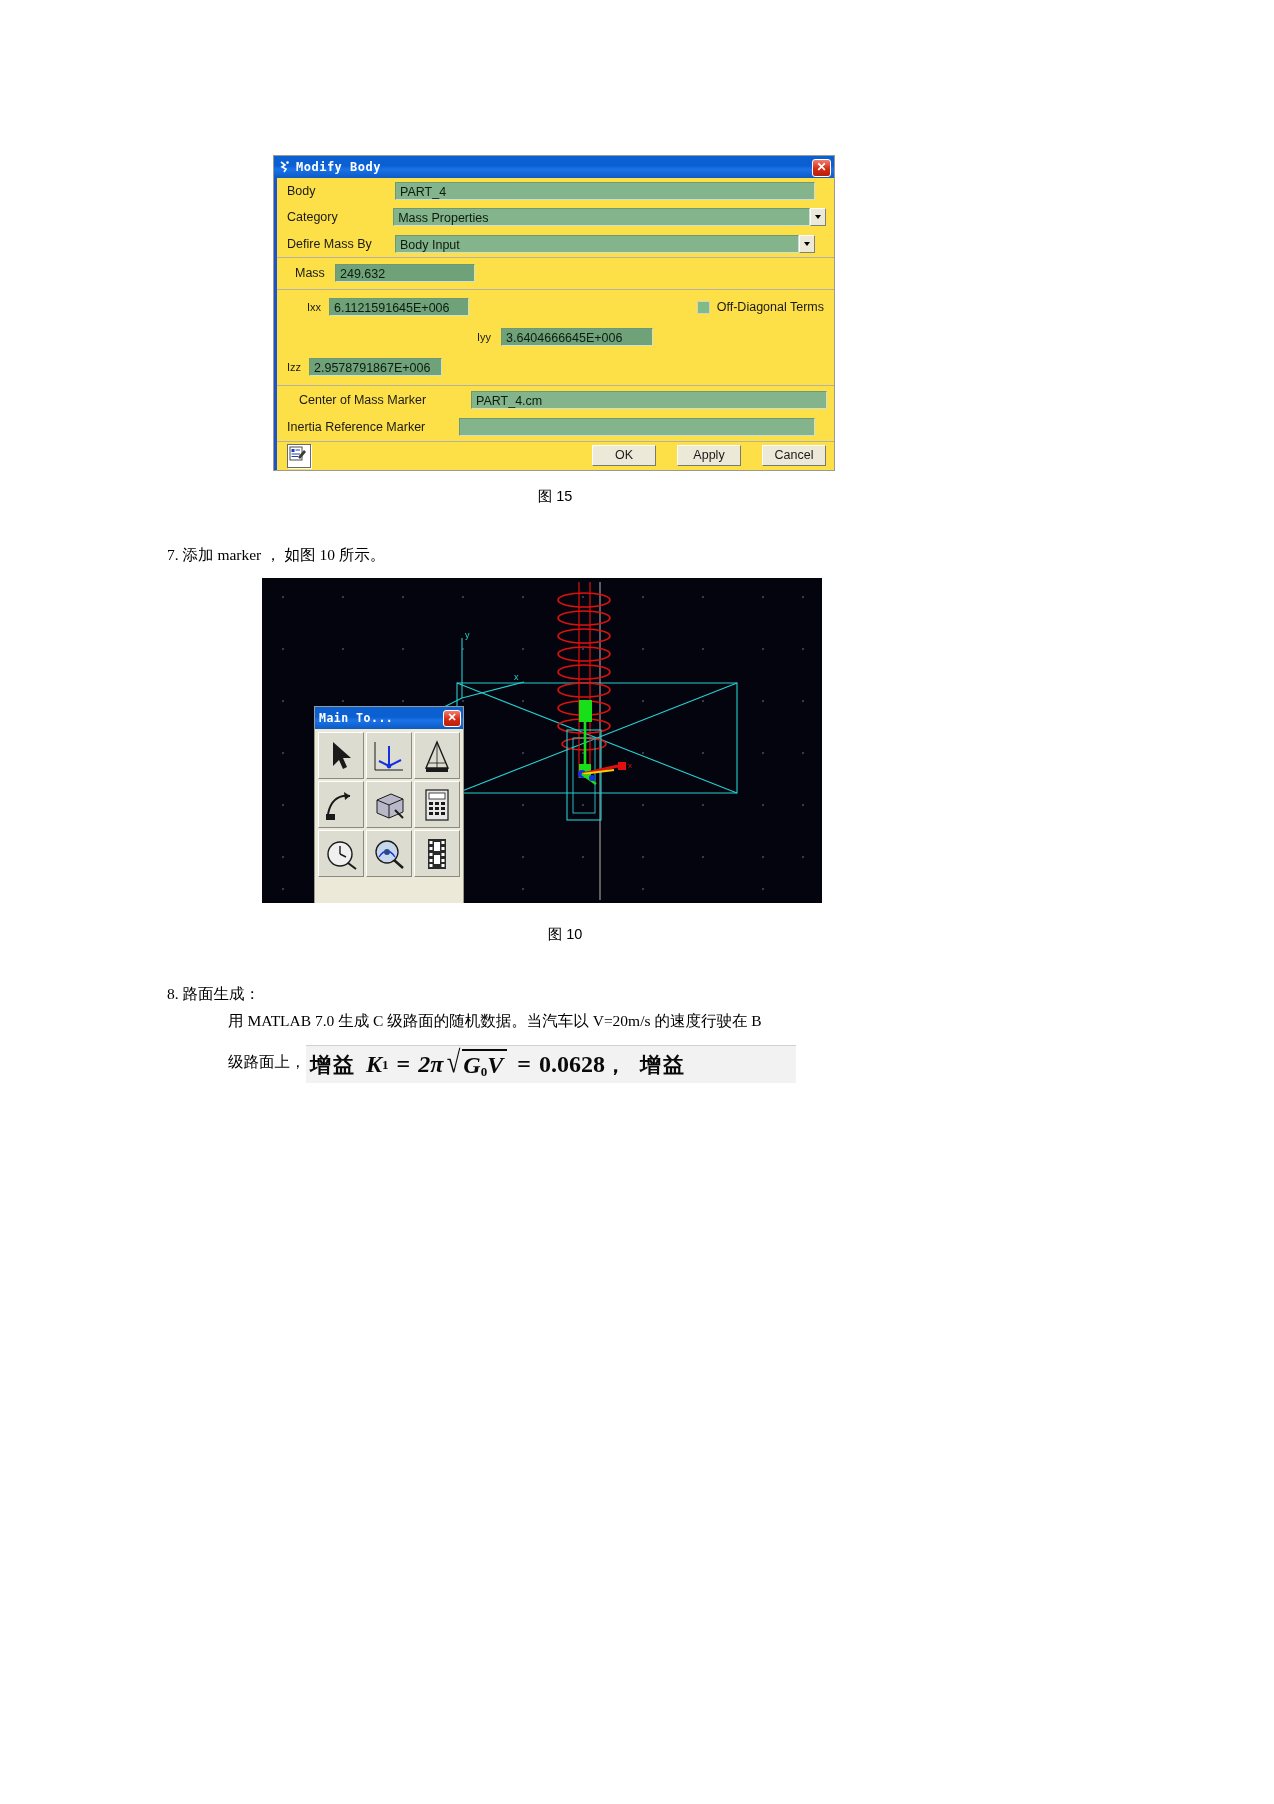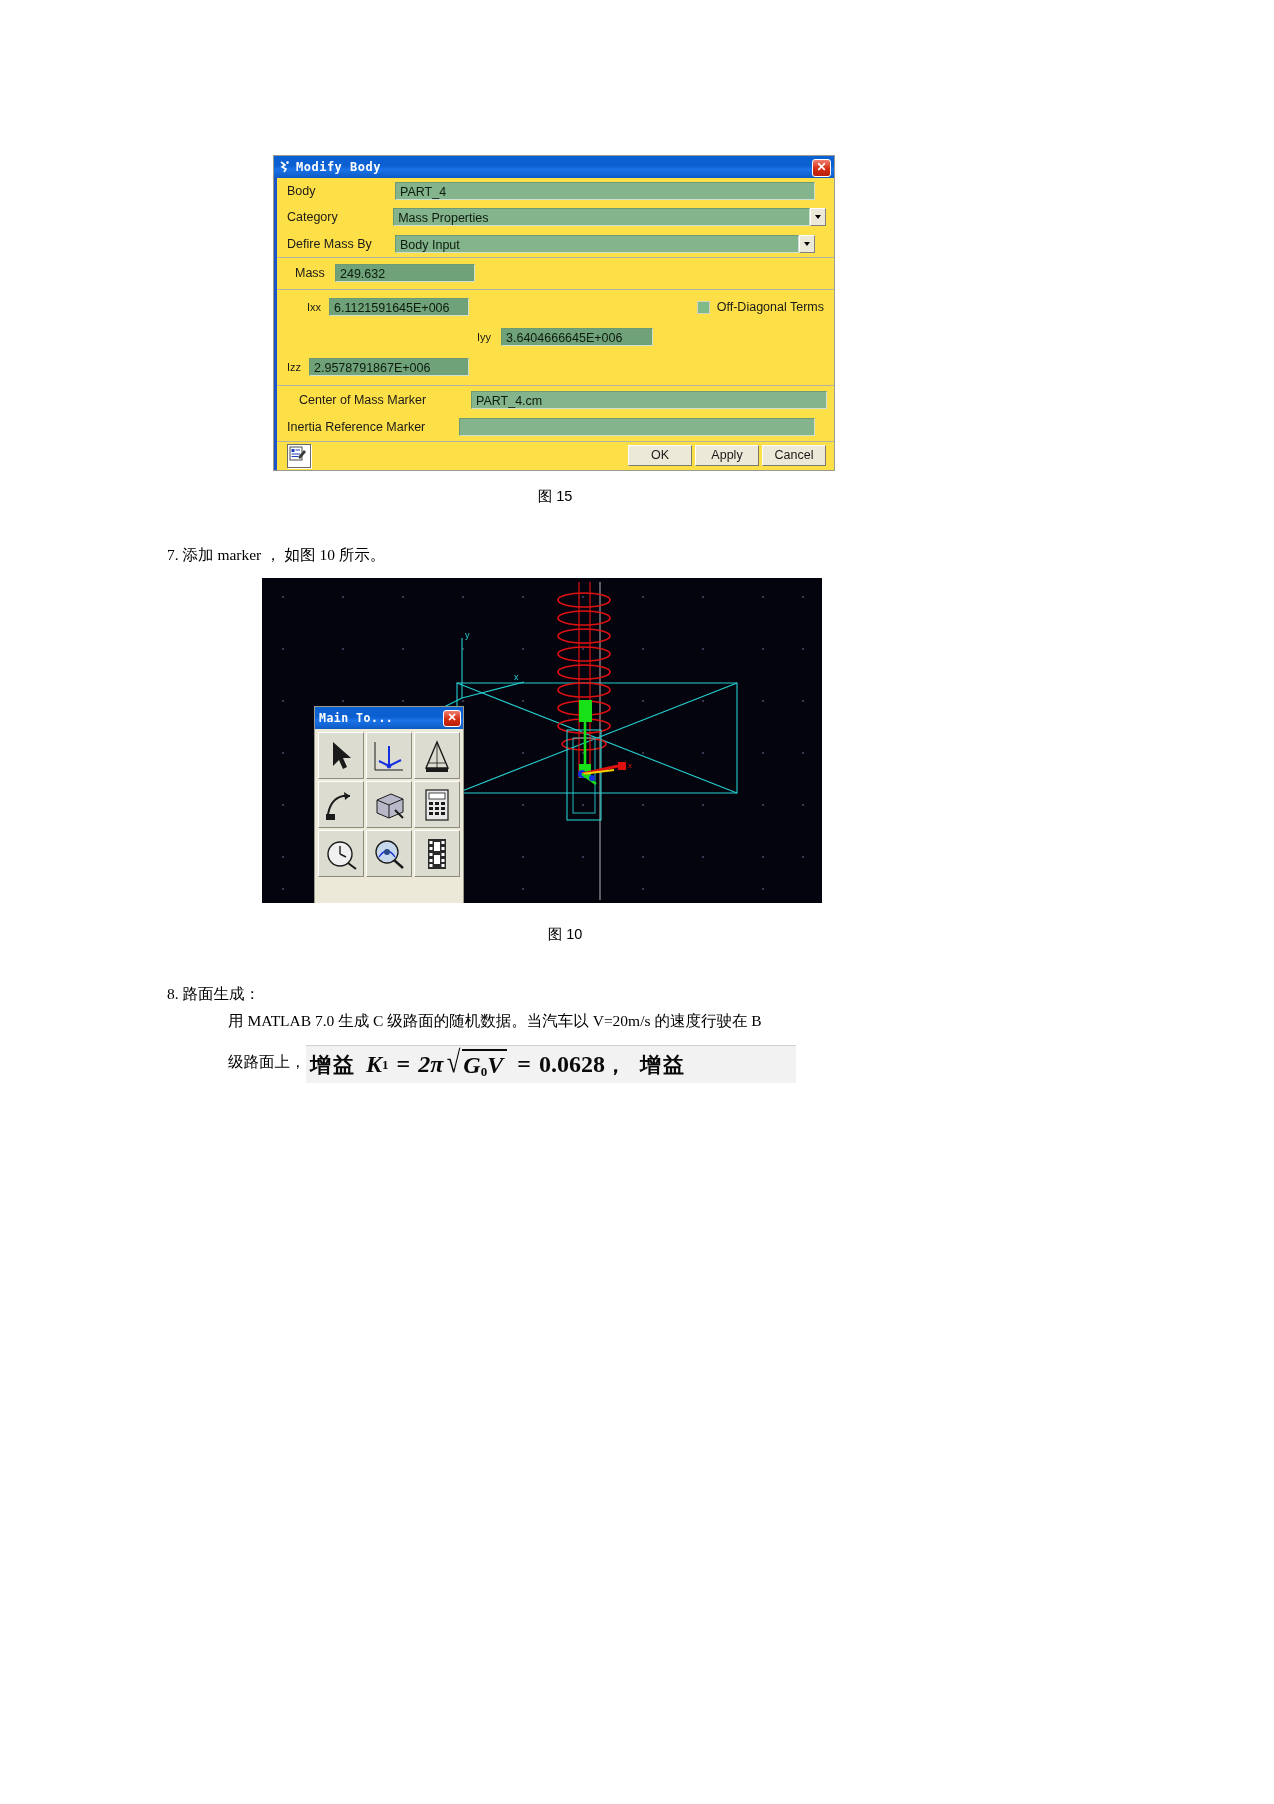--- a/index.html
+++ b/index.html
@@ -178,21 +178,21 @@
   .editicon {
     width: 22px; height: 22px;
     background: #ffffff;
     border: 1px solid #6a6a6a;
     box-shadow: 1px 1px 0 #ffffff;
     position: relative;
     cursor: pointer;
     flex: 0 0 auto;
   }
   .editicon svg { position:absolute; left:1px; top:1px; }
-  .btns { margin-left:auto; display:flex; gap: 3px; }
+  .btns { margin-left:auto; display:flex; gap: 21px; }
   .btn {
     min-width: 64px;
     height: 21px;
     line-height: 19px;
     text-align: center;
     font-size: 12.5px;
     background: #ece9d8;
     border: 1px solid #ffffff;
     border-right-color: #7a7a6e;
     border-bottom-color: #7a7a6e;
@@ -406,21 +406,21 @@
           </span>
         </div>
 
         <div class="row r-iyy" style="padding-left:200px">
           <span class="lbl" style="width:24px;font-size:11px">Iyy</span>
           <span class="fld dark" style="width:152px">3.6404666645E+006</span>
         </div>
 
         <div class="row r-izz" style="">
           <span class="lbl" style="width:22px;font-size:11px">Izz</span>
-          <span class="fld dark" style="width:160px">2.9578791867E+006</span>
+          <span class="fld dark" style="width:133px">2.9578791867E+006</span>
         </div>
 
         <div class="sep-c"></div>
 
         <div class="row r-com">
           <span class="lbl" style="width:172px">Center of Mass Marker</span>
           <span class="fld" style="width:356px">PART_4.cm</span>
         </div>
 
         <div class="row r-irm">

